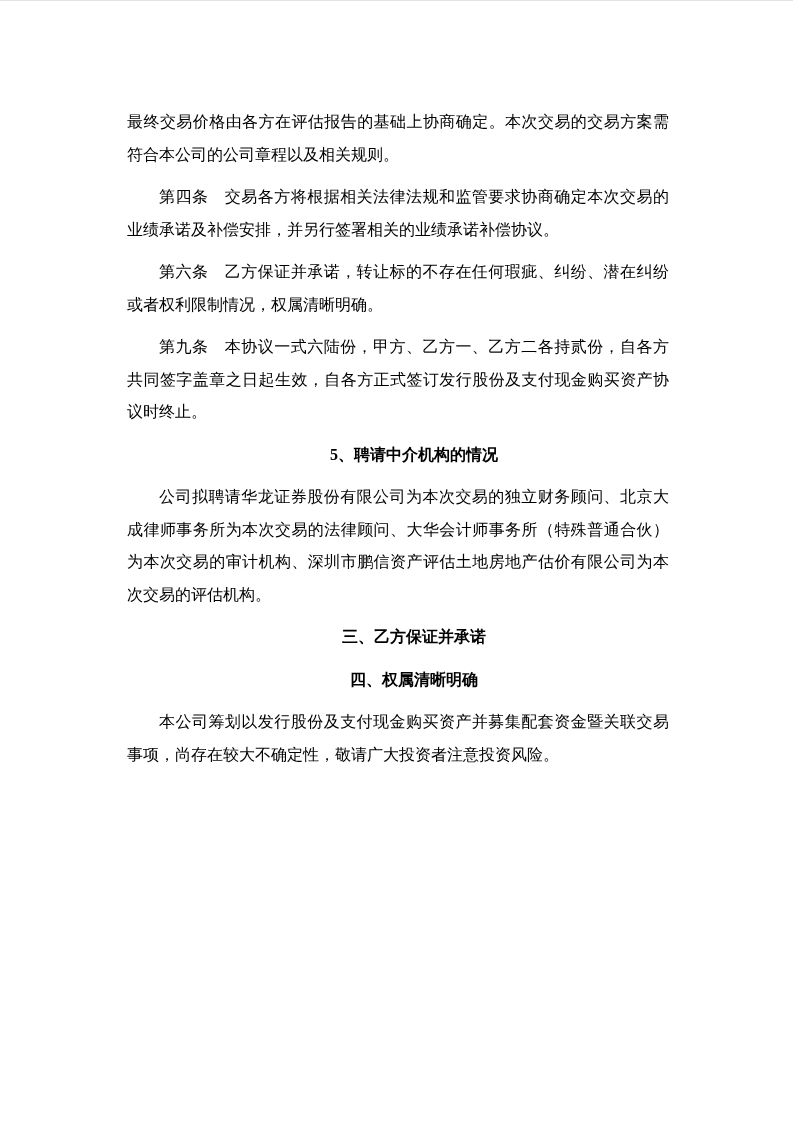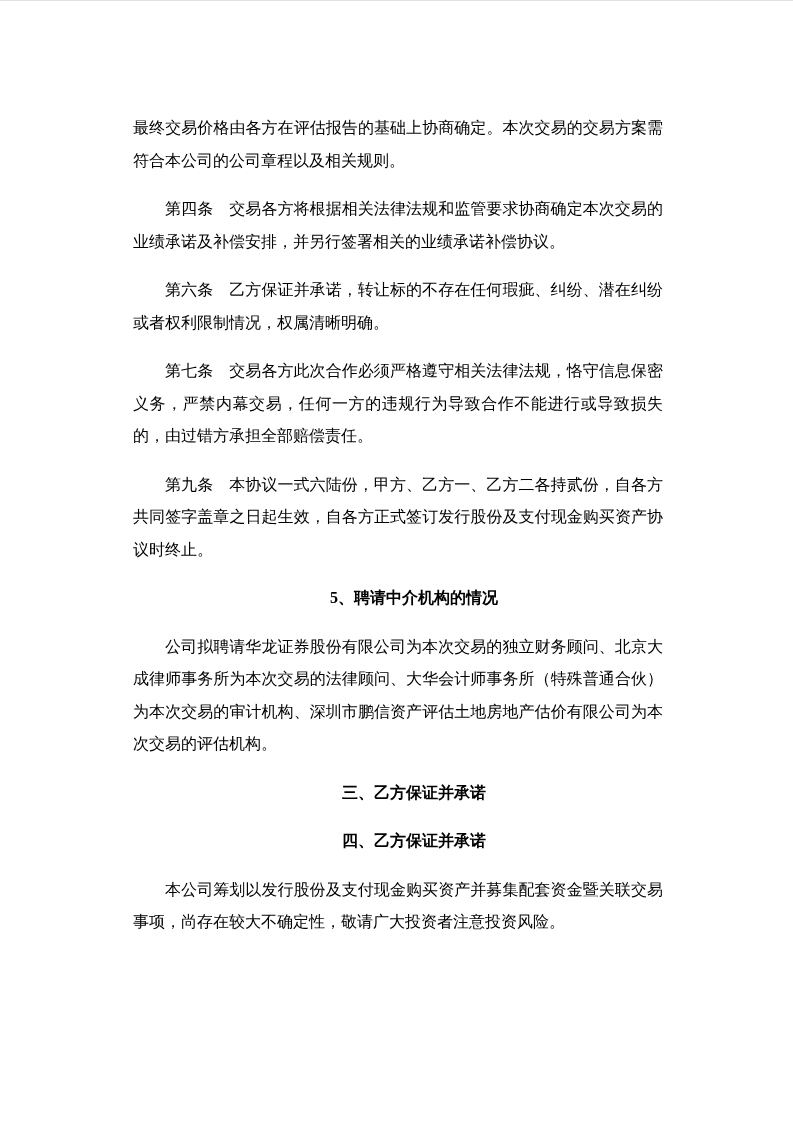--- a/index.html
+++ b/index.html
@@ -18,21 +18,21 @@
     font-family: "Liberation Serif", "DejaVu Serif", serif;
     color: #000000;
   }
   .doc-body {
     position: absolute;
     top: 95px;
     left: 117px;
     width: 562px;
   }
   .para, .heading {
-    margin: 16px;
+    margin: 10px;
     padding: 0;
     font-size: 16px;
     line-height: 32.5px;
     text-align: justify;
     text-indent: 2em;
     line-break: strict;
     letter-spacing: 0;
     word-break: normal;
   }
   .para.noindent {
@@ -44,21 +44,20 @@
   }
 </style>
 </head>
 <body>
 
 <div class="page">
   <div class="doc-body">
     <p class="para noindent">最终交易价格由各方在评估报告的基础上协商确定。本次交易的交易方案需符合本公司的公司章程以及相关规则。</p>
     <p class="para">第四条　交易各方将根据相关法律法规和监管要求协商确定本次交易的业绩承诺及补偿安排，并另行签署相关的业绩承诺补偿协议。</p>
     <p class="para">第六条　乙方保证并承诺，转让标的不存在任何瑕疵、纠纷、潜在纠纷或者权利限制情况，权属清晰明确。</p>
-    <p class="para">第七条　交易各方此次合作必须严格遵守相关法律法规，恪守信息保密义务，严禁内幕交易，任何一方的违规行为导致合作不能进行或导致损失的，由过错方承担全部赔偿责任。</p>
     <p class="para">第九条　本协议一式六陆份，甲方、乙方一、乙方二各持贰份，自各方共同签字盖章之日起生效，自各方正式签订发行股份及支付现金购买资产协议时终止。</p>
     <p class="heading">5、聘请中介机构的情况</p>
     <p class="para">公司拟聘请华龙证券股份有限公司为本次交易的独立财务顾问、北京大成律师事务所为本次交易的法律顾问、大华会计师事务所（特殊普通合伙）为本次交易的审计机构、深圳市鹏信资产评估土地房地产估价有限公司为本次交易的评估机构。</p>
     <p class="heading">三、乙方保证并承诺</p>
-    <p class="heading">四、乙方保证并承诺</p>
+    <p class="heading">四、权属清晰明确</p>
     <p class="para">本公司筹划以发行股份及支付现金购买资产并募集配套资金暨关联交易事项，尚存在较大不确定性，敬请广大投资者注意投资风险。</p>
   </div>
 </div>
 
 </body></html>

